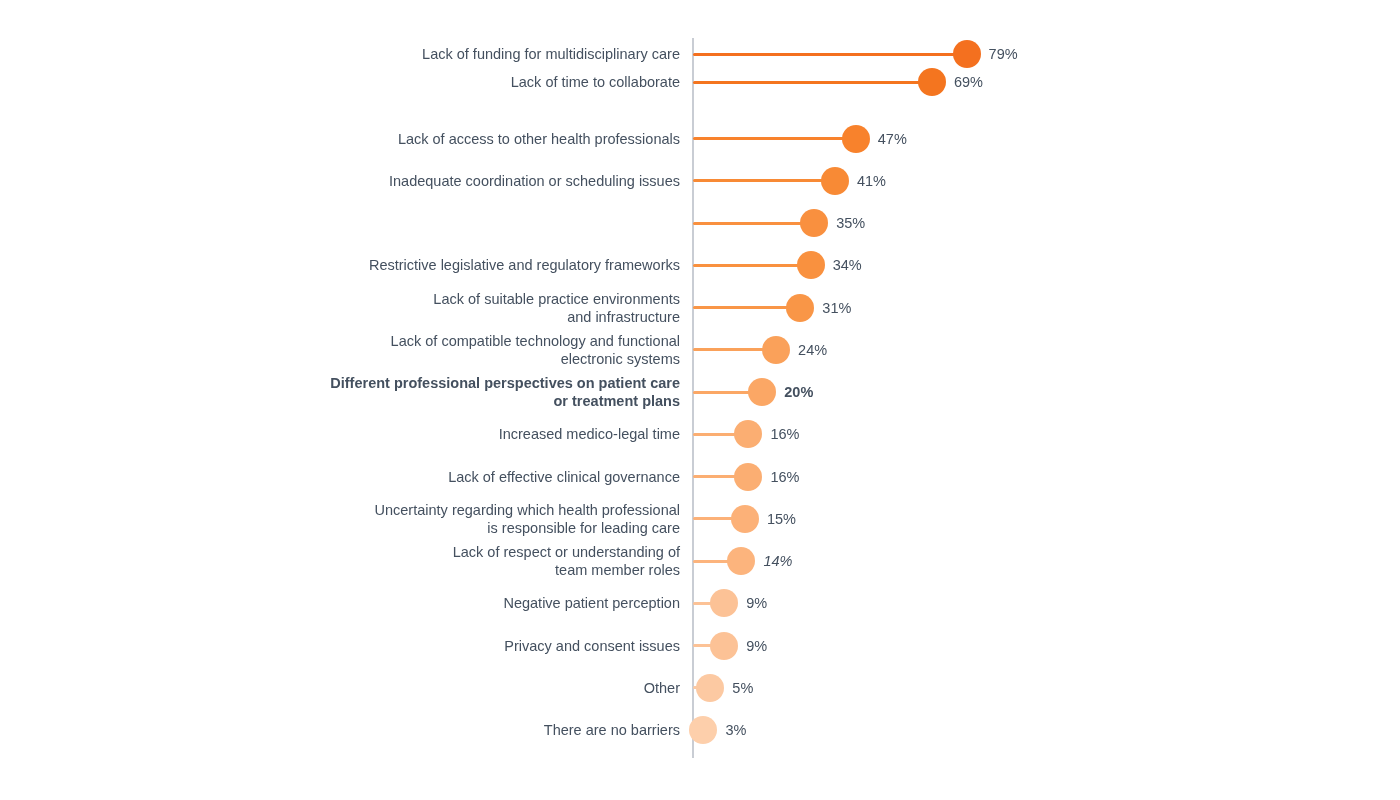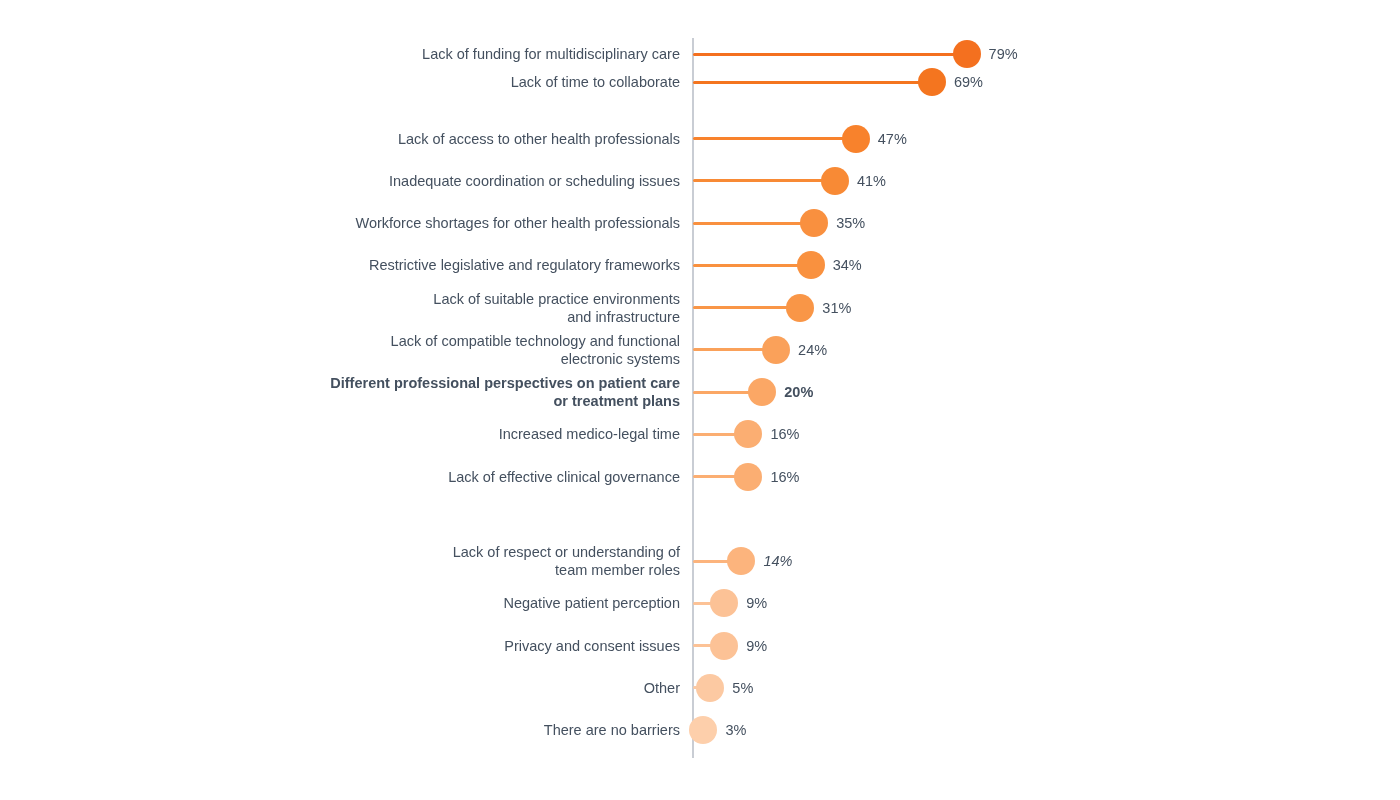--- a/index.html
+++ b/index.html
@@ -121,21 +121,20 @@
           <div class="dot" style="left: 841.761px; top: 7px; background: rgb(248, 130, 44);"></div>
           <div class="value-label" style="left: 877.761px; top: 12px; color: rgb(68, 80, 95);">47%</div>
         </div>
         <div class="chart-row" style="top: 159.75px;">
           <div class="cat-label" style="top: 12px; color: rgb(68, 80, 95);">Inadequate coordination or scheduling issues</div>
           <div class="stem" style="left: 693px; top: 19.5px; width: 141.983px; background: rgb(248, 138, 53);"></div>
           <div class="dot" style="left: 820.983px; top: 7px; background: rgb(248, 138, 53);"></div>
           <div class="value-label" style="left: 856.983px; top: 12px; color: rgb(68, 80, 95);">41%</div>
         </div>
         <div class="chart-row" style="top: 202px;">
-          <div class="cat-label" style="top: 12px; color: rgb(68, 80, 95);">Workforce shortages for other health professionals</div>
           <div class="stem" style="left: 693px; top: 19.5px; width: 121.205px; background: rgb(249, 144, 63);"></div>
           <div class="dot" style="left: 800.205px; top: 7px; background: rgb(249, 144, 63);"></div>
           <div class="value-label" style="left: 836.205px; top: 12px; color: rgb(68, 80, 95);">35%</div>
         </div>
         <div class="chart-row" style="top: 244.25px;">
           <div class="cat-label" style="top: 12px; color: rgb(68, 80, 95);">Restrictive legislative and regulatory frameworks</div>
           <div class="stem" style="left: 693px; top: 19.5px; width: 117.742px; background: rgb(249, 145, 63);"></div>
           <div class="dot" style="left: 796.742px; top: 7px; background: rgb(249, 145, 63);"></div>
           <div class="value-label" style="left: 832.742px; top: 12px; color: rgb(68, 80, 95);">34%</div>
         </div>
@@ -165,20 +164,27 @@
           <div class="stem" style="left: 693px; top: 19.5px; width: 55.408px; background: rgb(251, 174, 114);"></div>
           <div class="dot" style="left: 734.408px; top: 7px; background: rgb(251, 174, 114);"></div>
           <div class="value-label" style="left: 770.408px; top: 12px; color: rgb(68, 80, 95);">16%</div>
         </div>
         <div class="chart-row" style="top: 455.5px;">
           <div class="cat-label" style="top: 12px; color: rgb(68, 80, 95);">Lack of effective clinical governance</div>
           <div class="stem" style="left: 693px; top: 19.5px; width: 55.408px; background: rgb(251, 174, 114);"></div>
           <div class="dot" style="left: 734.408px; top: 7px; background: rgb(251, 174, 114);"></div>
           <div class="value-label" style="left: 770.408px; top: 12px; color: rgb(68, 80, 95);">16%</div>
         </div>
+        <div class="chart-row" style="top: 497.75px;">
+          <div class="cat-label" style="top: 3px; color: rgb(68, 80, 95);">Uncertainty regarding which health professional
+is responsible for leading care</div>
+          <div class="stem" style="left: 693px; top: 19.5px; width: 51.945px; background: rgb(252, 177, 120);"></div>
+          <div class="dot" style="left: 730.945px; top: 7px; background: rgb(252, 177, 120);"></div>
+          <div class="value-label" style="left: 766.945px; top: 12px; color: rgb(68, 80, 95);">15%</div>
+        </div>
         <div class="chart-row" style="top: 540px;">
           <div class="cat-label" style="top: 3px; color: rgb(68, 80, 95);">Lack of respect or understanding of
 team member roles</div>
           <div class="stem" style="left: 693px; top: 19.5px; width: 48.482px; background: rgb(252, 180, 125);"></div>
           <div class="dot" style="left: 727.482px; top: 7px; background: rgb(252, 180, 125);"></div>
           <div class="value-label" style="left: 763.482px; top: 12px; color: rgb(68, 80, 95); font-style: italic;">14%</div>
         </div>
         <div class="chart-row" style="top: 582.25px;">
           <div class="cat-label" style="top: 12px; color: rgb(68, 80, 95);">Negative patient perception</div>
           <div class="stem" style="left: 693px; top: 19.5px; width: 31.167px; background: rgb(252, 194, 150);"></div>

